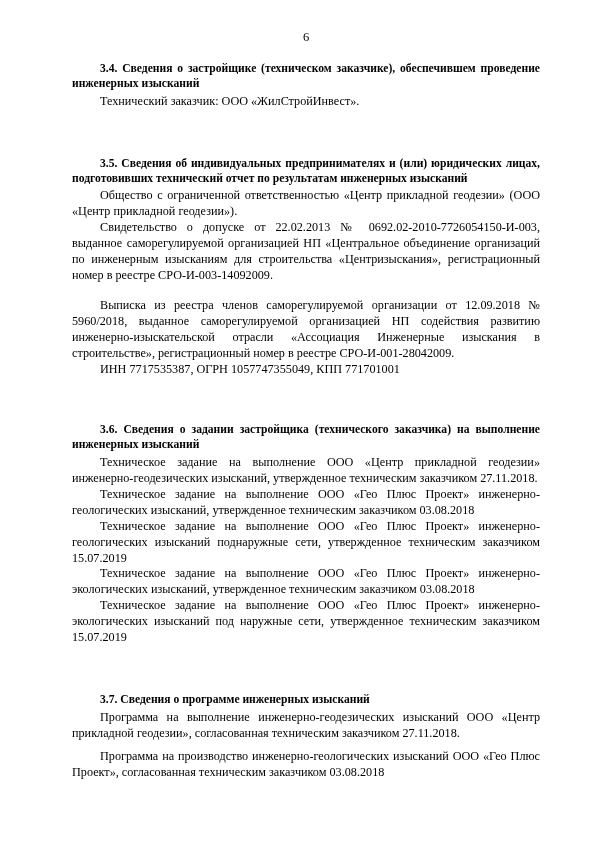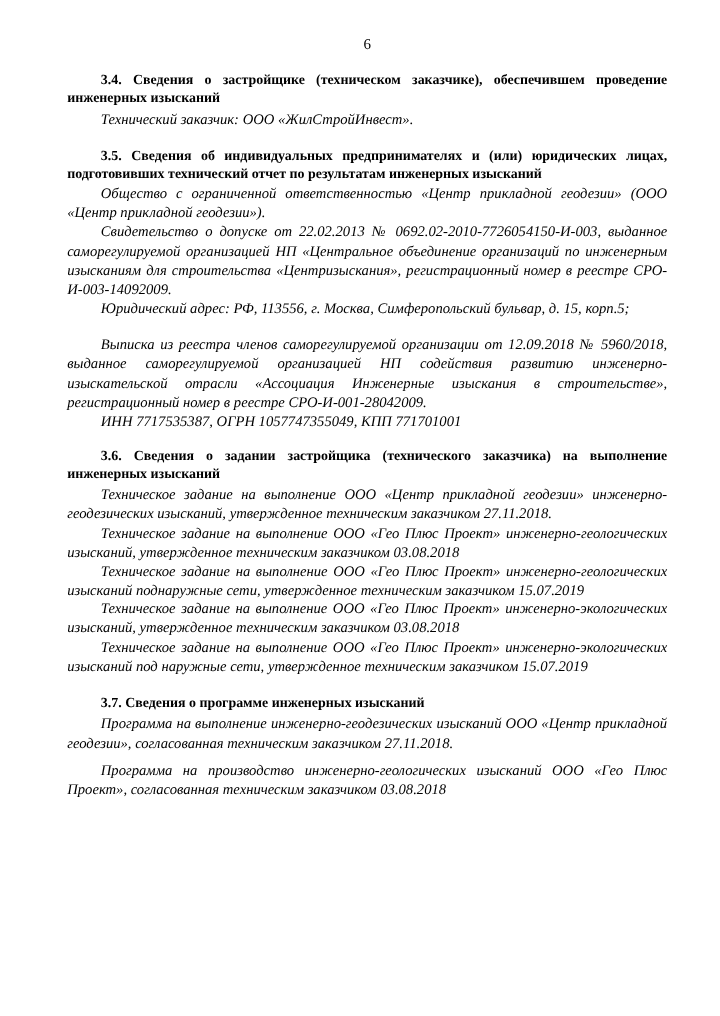--- a/index.html
+++ b/index.html
@@ -21,39 +21,38 @@
     box-sizing: border-box;
     padding: 30px 44px 20px 56px;
   }
   .page-number {
     text-align: center;
     font-size: 12.5px;
     margin: 0 0 14px 0;
     line-height: 1.2;
   }
   .section {
-    margin: 0;
+    margin: 16px;
   }
   .heading {
     font-weight: bold;
     font-size: 11.6px;
     line-height: 1.32;
     text-align: justify;
     text-indent: 28px;
     margin: 0 0 2px 0;
     hyphens: none;
   }
   .para {
     font-size: 12.2px;
     line-height: 1.31;
     text-align: justify;
     text-indent: 28px;
     margin: 0;
     hyphens: none;
-    font-style: italic;
   }
   .gap-sm { height: 7px; }
   .gap-md { height: 12px; }
   .gap-lg { height: 14px; }
 </style>
 </head>
 <body>
 
 <div class="page">
 
@@ -63,21 +62,20 @@
     <p class="heading">3.4. Сведения о застройщике (техническом заказчике), обеспечившем проведение инженерных изысканий</p>
     <p class="para">Технический заказчик: ООО «ЖилСтройИнвест».</p>
   </div>
 
   <div class="gap-lg"></div>
 
   <div class="section">
     <p class="heading">3.5. Сведения об индивидуальных предпринимателях и (или) юридических лицах, подготовивших технический отчет по результатам инженерных изысканий</p>
     <p class="para">Общество с ограниченной ответственностью «Центр прикладной геодезии» (ООО «Центр прикладной геодезии»).</p>
     <p class="para">Свидетельство о допуске от 22.02.2013 № 0692.02-2010-7726054150-И-003, выданное саморегулируемой организацией НП «Центральное объединение организаций по инженерным изысканиям для строительства «Центризыскания», регистрационный номер в реестре СРО-И-003-14092009.</p>
-    <p class="para">Юридический адрес: РФ, 113556, г. Москва, Симферопольский бульвар, д. 15, корп.5;</p>
     <div class="gap-sm"></div>
     <div class="gap-sm"></div>
     <p class="para">Выписка из реестра членов саморегулируемой организации от 12.09.2018 № 5960/2018, выданное саморегулируемой организацией НП содействия развитию инженерно-изыскательской отрасли «Ассоциация Инженерные изыскания в строительстве», регистрационный номер в реестре СРО-И-001-28042009.</p>
     <p class="para">ИНН 7717535387, ОГРН 1057747355049, КПП 771701001</p>
   </div>
 
   <div class="gap-md"></div>
 
   <div class="section">
     <p class="heading">3.6. Сведения о задании застройщика (технического заказчика) на выполнение инженерных изысканий</p>

